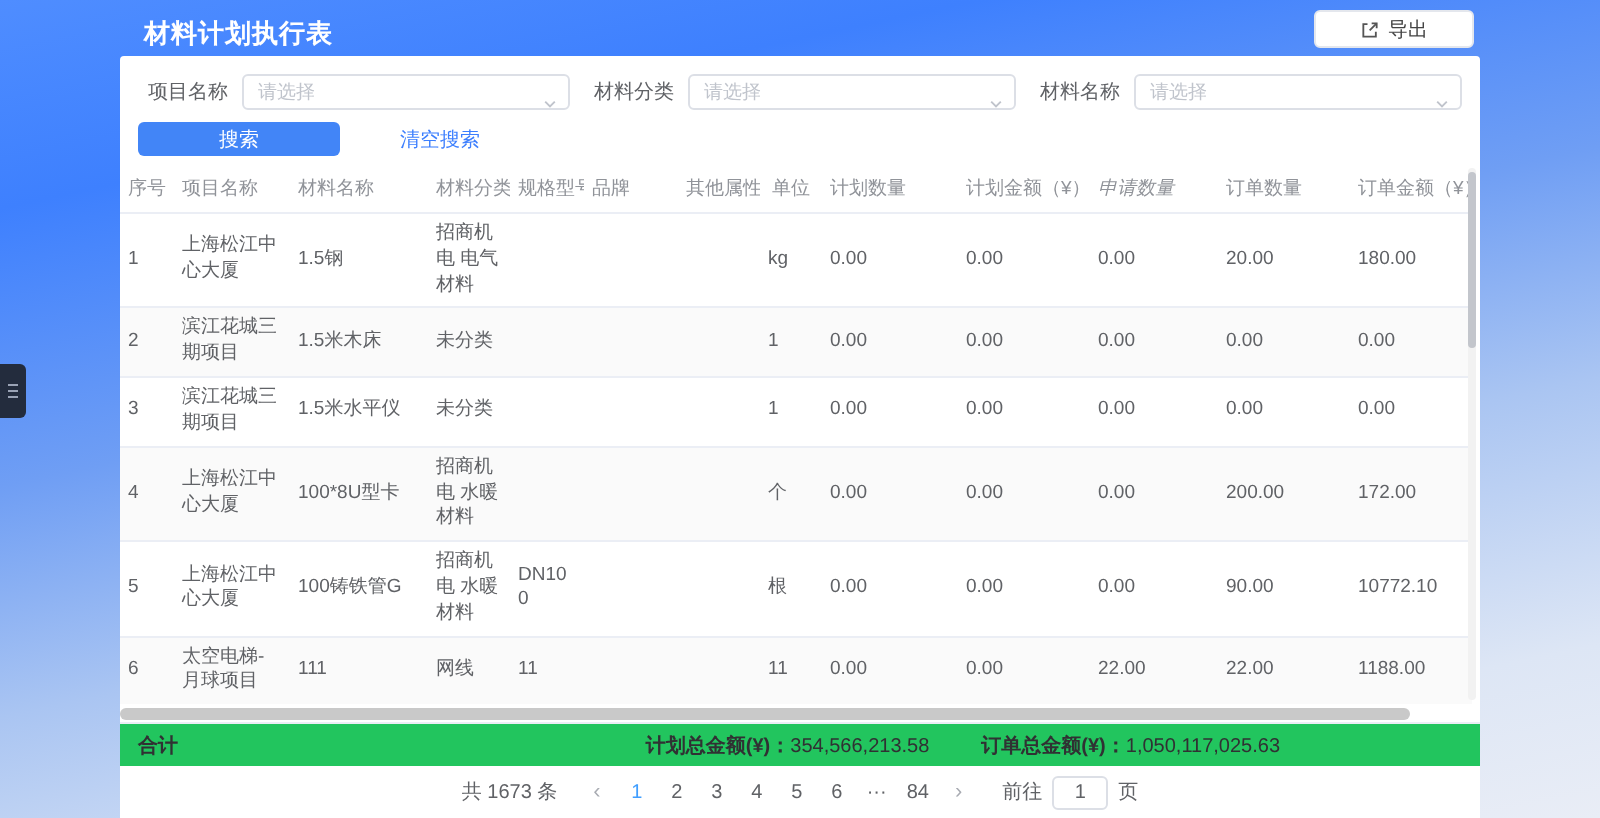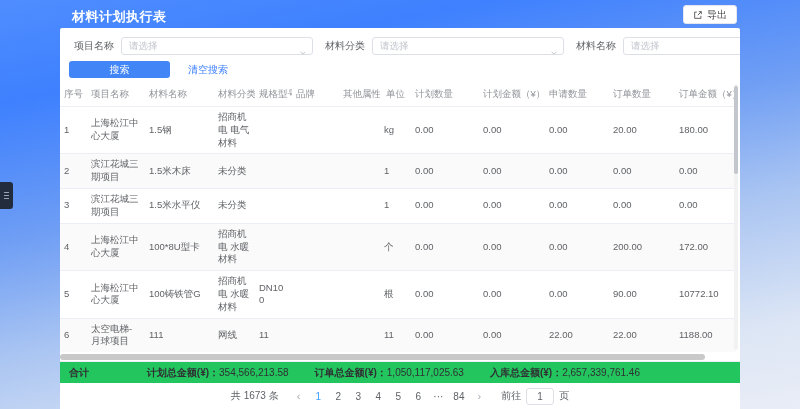--- a/index.html
+++ b/index.html
@@ -4,55 +4,55 @@
 <style>
   * { margin:0; padding:0; box-sizing:border-box; }
   html,body { width:800px; height:409px; overflow:hidden;
     font-family:"Liberation Sans","DejaVu Sans",sans-serif; }
   body {
     position:relative;
     background:linear-gradient(168deg,#4f8dff 0%,#3e80fe 18%,#6f9ef4 42%,#aac5f2 62%,#dde6f5 85%,#e9edf6 100%);
   }
   .page-title { position:absolute; left:72px; top:8px; color:#fff; font-size:13px; font-weight:bold; letter-spacing:.5px; }
   .export-btn { position:absolute; right:63px; top:5px; height:19px; background:#fff; border:1px solid #e4e7ed;
-    border-radius:3px; display:flex; align-items:center; gap:4px; padding:0 9px; font-size:10px; color:#444; cursor:pointer; }
+    border-radius:3px; display:flex; align-items:center; gap:4px; padding:0 22px; font-size:10px; color:#444; cursor:pointer; }
   .export-btn svg { display:block; }
 
   .side-tab { position:absolute; left:0; top:182px; width:13px; height:27px; background:#232c3d;
     border-radius:0 3px 3px 0; display:flex; align-items:center; justify-content:center; cursor:pointer; }
   .side-tab svg { display:block; }
 
   .card { position:absolute; left:60px; top:28px; width:680px; height:381px; background:#fff;
     border-radius:2px 2px 0 0; overflow:hidden; }
 
   
   .filter-row { position:absolute; top:9px; left:14px; right:8px; display:flex; align-items:center; gap:12px; }
   .filter-group { display:flex; align-items:center; gap:7px; }
   .filter-label { font-size:10px; color:#606266; white-space:nowrap; }
-  .select-box { position:relative; width:192px; height:18px; border:1px solid #dcdfe6; border-radius:3px;
+  .select-box { position:relative; width:164px; height:18px; border:1px solid #dcdfe6; border-radius:3px;
     background:#fff; display:flex; align-items:center; padding:0 16px 0 7px; cursor:pointer; }
   .select-box .ph { font-size:9.5px; color:#c0c4cc; }
   .select-box .chev { position:absolute; right:5px; top:5px; }
 
-  .btn-row { position:absolute; top:33px; left:9px; display:flex; align-items:center; gap:18px; }
+  .btn-row { position:absolute; top:33px; left:9px; display:flex; align-items:center; gap:30px; }
   .search-btn { width:101px; height:17px; background:#4285f7; color:#fff; font-size:10px; border:none;
     border-radius:3px; cursor:pointer; display:flex; align-items:center; justify-content:center; }
   .clear-link { font-size:10px; color:#3d7ffe; cursor:pointer; }
 
   
   .table-wrap { position:absolute; top:54px; left:0; width:676px; height:270px; overflow:hidden; }
   table { width:700px; table-layout:fixed; border-collapse:collapse; font-size:9.5px; }
   th { font-weight:normal; color:#909399; text-align:left; padding:6px 4px 5px 4px;
     border-bottom:1px solid #ebeef5; white-space:nowrap; overflow:hidden; }
   td { color:#606266; padding:4px; border-bottom:1px solid #ebeef5; line-height:1.35; word-break:break-all; vertical-align:middle; }
   tbody tr:nth-child(even) { background:#fafafa; }
   th:nth-child(1){width:27px;}  th:nth-child(2){width:58px;}  th:nth-child(3){width:69px;}
   th:nth-child(4){width:41px;}  th:nth-child(5){width:37px;}  th:nth-child(6){width:47px;}
   th:nth-child(7){width:41px;}  th:nth-child(8){width:31px;text-align:center;}  th:nth-child(9){width:68px;margin-left:45px;}
-  th:nth-child(10){width:66px;} th:nth-child(11){width:64px;} th:nth-child(12){width:66px;}
+  th:nth-child(10){width:66px;} th:nth-child(11){width:64px;font-style:italic;} th:nth-child(12){width:66px;}
   th:nth-child(13){width:85px;}
 
   .v-scrollbar { position:absolute; top:56px; right:2px; width:4px; height:266px; background:#f2f2f2; border-radius:2px; }
   .v-scrollbar .thumb { position:absolute; top:2px; left:0; width:4px; height:88px; background:#c3c6cc; border-radius:2px; }
   .h-scrollbar { position:absolute; top:326px; left:0; width:676px; height:6px; }
   .h-scrollbar .thumb { position:absolute; left:0; top:0; height:6px; width:645px; background:#c9c9c9; border-radius:3px; }
 
   
   .summary-row { position:absolute; top:333px; left:0; width:680px; height:22px; background:#22c55e;
     border-top:1px solid #ebeef5; display:flex; align-items:center; font-size:10px; }
@@ -259,21 +259,20 @@
     </div>
   <div class="h-scrollbar">
       <div class="thumb"></div>
     </div>
 
   <div class="summary-row">
     <span class="summary-label">合计</span>
     <div class="summary-items">
         <span class="sum-item"><b>计划总金额(¥)：</b><span>354,566,213.58</span></span>
         <span class="sum-item"><b>订单总金额(¥)：</b><span>1,050,117,025.63</span></span>
-        <span class="sum-item"><b>入库总金额(¥)：</b><span>2,657,339,761.46</span></span>
       </div>
   </div>
 
   <div class="pagination">
     <span class="page-total">共 1673 条</span>
     <span class="page-arrow">‹</span>
     <div class="page-list">
         <span class="page-num active">1</span>
         <span class="page-num">2</span>
         <span class="page-num">3</span>

